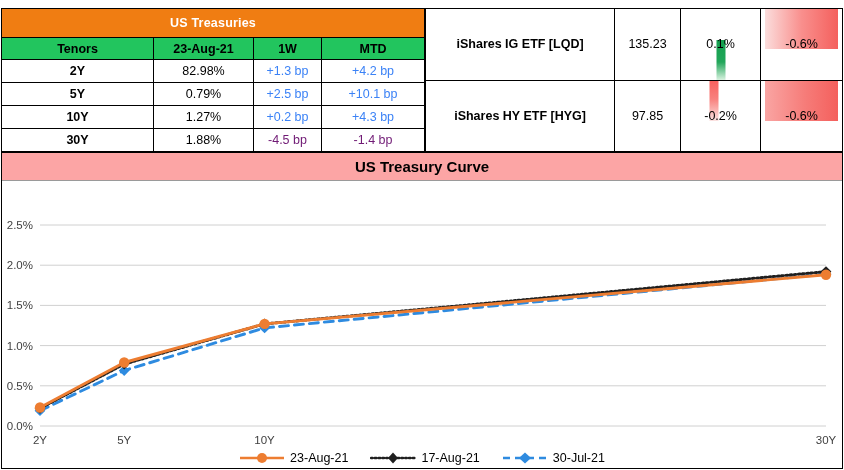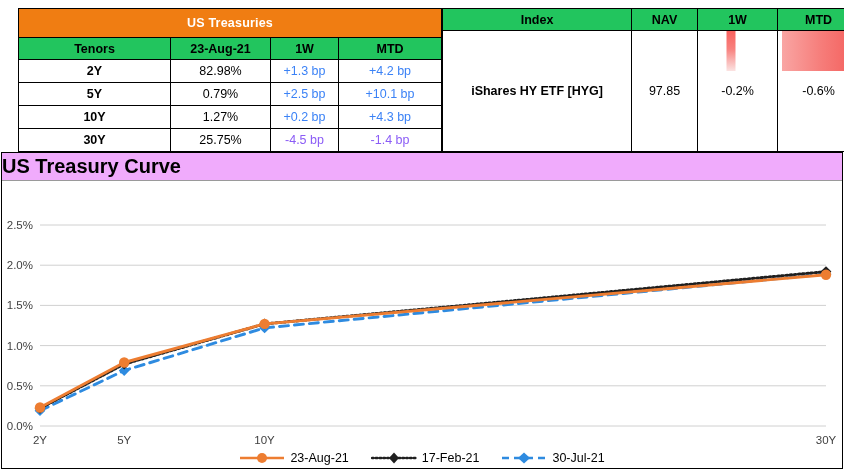--- a/index.html
+++ b/index.html
@@ -22,21 +22,21 @@
 
   
   .tables-wrap {
     position: absolute;
     left: 0;
     top: 0;
     width: 684px;
     height: 152px;
     display: flex;
     box-sizing: border-box;
-    padding: 8px 1px 0 18px;
+    padding: 8px 1px 0 1px;
   }
   .tbl {
     border-collapse: collapse;
     table-layout: fixed;
     background: #ffffff;
   }
   .tbl-left  { width: 424px; }
   .tbl-right { width: 418px; }
 
   .tbl th, .tbl td {
@@ -57,21 +57,21 @@
   }
   .sub-head {
     background: #22c55e;
     font-weight: bold;
     font-size: 13px;
     height: 21px;
   }
   .row-cell { height: 21px; }
   .bold { font-weight: bold; }
   .pos { color: #3b82f6; }
-  .neg { color: #8b5cf6; }
+  .neg { color: #701a75; }
 
   
   .c-tenor { width: 152px; }
   .c-date  { width: 100px; }
   .c-1w    { width: 68px; }
   .c-mtd   { width: 103px; }
 
   
   .c-index { width: 189px; }
   .c-nav   { width: 66px; }
@@ -136,23 +136,24 @@
     top: 152px;
     width: 842px;
     height: 317px;
     border: 1px solid #000000;
     box-sizing: border-box;
     background: #ffffff;
   }
   .chart-title {
     height: 27px;
     line-height: 27px;
-    background: #f0abfc;
+    background: #fca5a5;
+    text-align: center;
     font-weight: bold;
-    font-size: 20px;
+    font-size: 15px;
     border-bottom: 1px solid #9a9a9a;
   }
   .plot-area {
     position: relative;
     width: 100%;
     height: 288px;
   }
   .plot-svg { display: block; }
 
   .legend {
@@ -212,43 +213,49 @@
           <td class="row-cell pos">+10.1 bp</td>
         </tr>
         <tr>
           <td class="row-cell bold">10Y</td>
           <td class="row-cell">1.27%</td>
           <td class="row-cell pos">+0.2 bp</td>
           <td class="row-cell pos">+4.3 bp</td>
         </tr>
         <tr>
           <td class="row-cell bold">30Y</td>
-          <td class="row-cell">25.75%</td>
+          <td class="row-cell">1.88%</td>
           <td class="row-cell neg">-4.5 bp</td>
           <td class="row-cell neg">-1.4 bp</td>
         </tr>
       </tbody>
     </table>
 
     <table class="tbl tbl-right">
       <colgroup>
         <col class="c-index">
           <col class="c-nav">
           <col class="c-e1w">
           <col class="c-emtd">
       </colgroup>
       <thead>
-        <tr>
-          <th class="sub-head">Index</th>
-          <th class="sub-head">NAV</th>
-          <th class="sub-head">1W</th>
-          <th class="sub-head">MTD</th>
-        </tr>
       </thead>
       <tbody>
+        <tr>
+          <td class="etf-name">iShares IG ETF [LQD]</td>
+          <td class="etf-nav">135.23</td>
+          <td class="bar-cell">
+            <div class="bar bar-thin-up"></div>
+            <span class="bar-label">0.1%</span>
+          </td>
+          <td class="bar-cell">
+            <div class="bar bar-wide-down"></div>
+            <span class="bar-label">-0.6%</span>
+          </td>
+        </tr>
         <tr>
           <td class="etf-name">iShares HY ETF [HYG]</td>
           <td class="etf-nav">97.85</td>
           <td class="bar-cell">
             <div class="bar bar-thin-down"></div>
             <span class="bar-label">-0.2%</span>
           </td>
           <td class="bar-cell">
             <div class="bar bar-wide-down b2"></div>
             <span class="bar-label">-0.6%</span>
@@ -302,21 +309,21 @@
             <line x1="1" y1="7" x2="45" y2="7" stroke="#ED7D31" stroke-width="2.6"></line>
             <circle cx="23" cy="7" r="5" fill="#ED7D31"></circle>
           </svg>
           <span class="lbl">23-Aug-21</span>
         </div>
         <div class="legend-item">
           <svg width="46" height="14">
             <line x1="1" y1="7" x2="45" y2="7" stroke="#1F1F1F" stroke-width="2.4" stroke-dasharray="1.6 2.2" stroke-linecap="round"></line>
             <polygon points="23,1.5 28,7 23,12.5 18,7" fill="#1F1F1F"></polygon>
           </svg>
-          <span class="lbl">17-Feb-21</span>
+          <span class="lbl">17-Aug-21</span>
         </div>
         <div class="legend-item">
           <svg width="46" height="14">
             <line x1="1" y1="7" x2="45" y2="7" stroke="#2E8BE0" stroke-width="2.6" stroke-dasharray="7 5"></line>
             <polygon points="23,1.5 29,7 23,12.5 17,7" fill="#2E8BE0"></polygon>
           </svg>
           <span class="lbl">30-Jul-21</span>
         </div>
       </div>
     </div>

